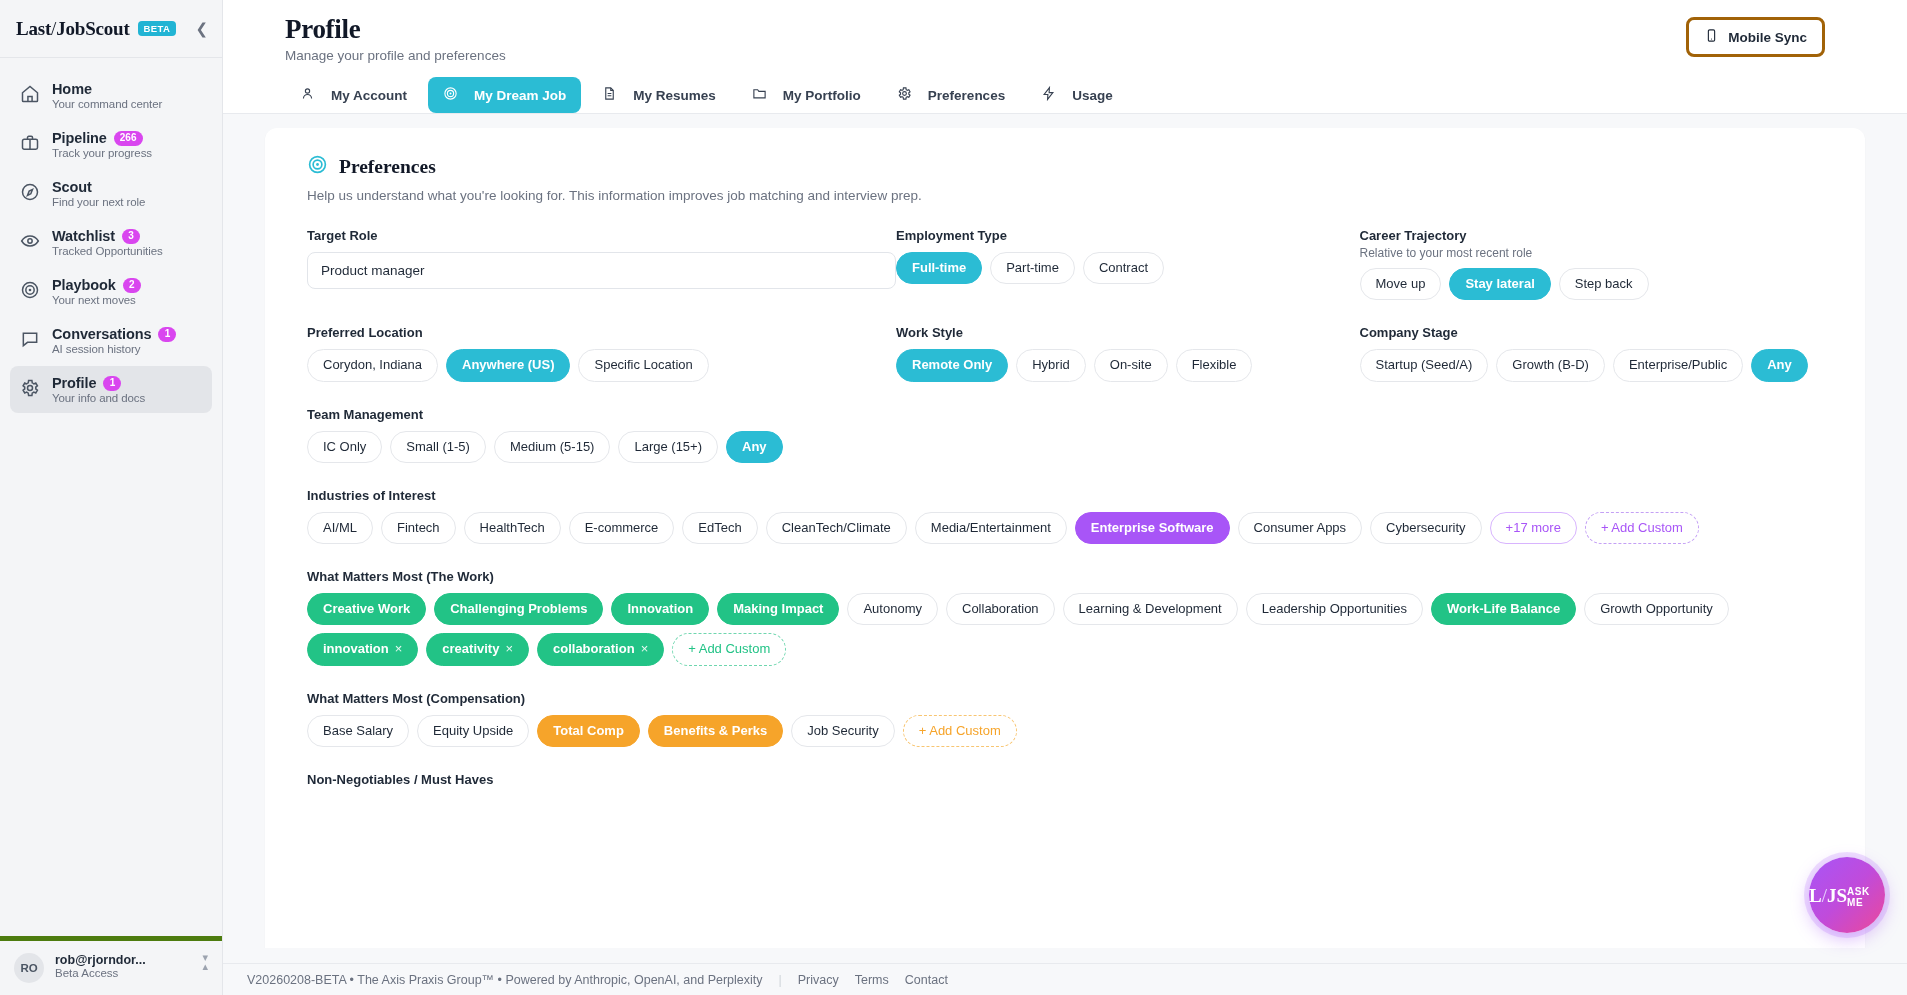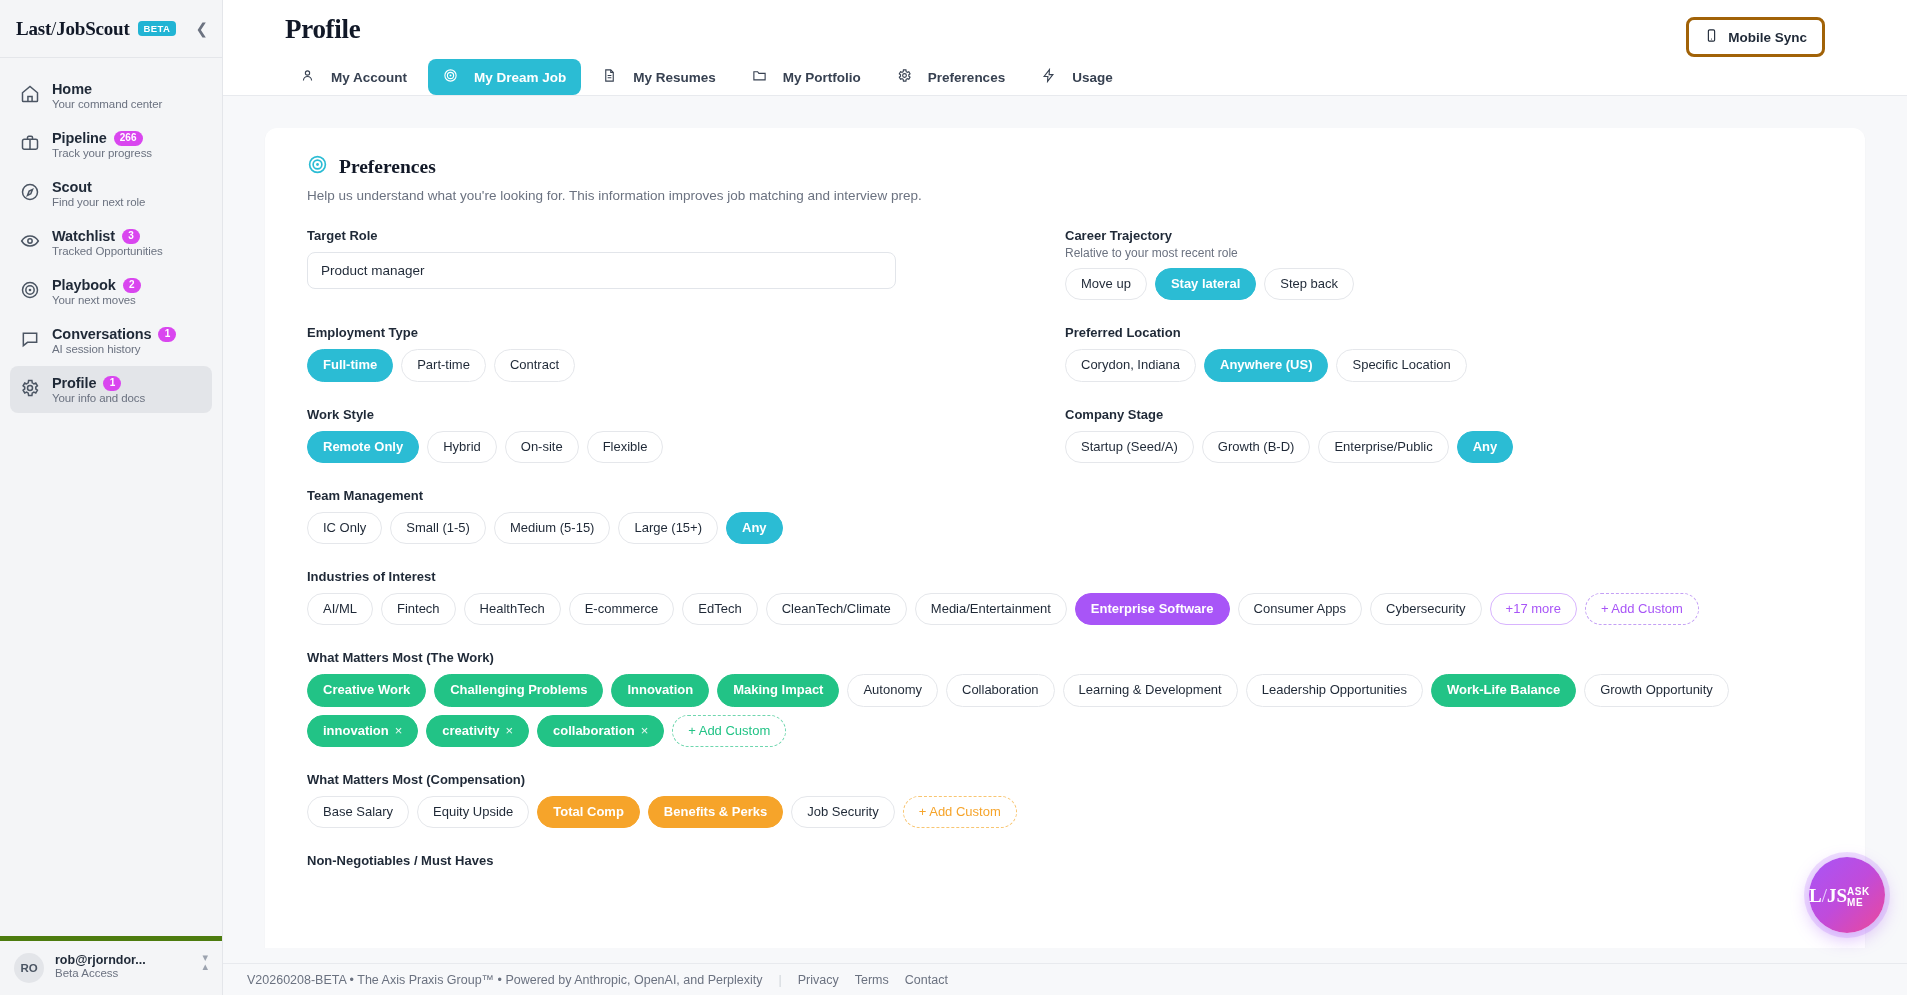--- a/index.html
+++ b/index.html
@@ -119,21 +119,21 @@
     box-shadow: 0 1px 2px rgba(16,24,40,0.04);
   }
   .card-head { display: flex; align-items: center; gap: 11px; }
   .card-head svg { width: 21px; height: 21px; }
   .card-title {
     font-family: "Liberation Serif", serif;
     font-size: 19.5px; font-weight: bold; color: #111827;
   }
   .card-desc { font-size: 13.5px; color: #6b7280; margin-top: 9px; }
 
-  .grid2 { display: grid; grid-template-columns: 1fr 1fr; }
+  .grid2 { display: grid; grid-template-columns: 1fr 1fr 1fr; }
   .field { margin-top: 25px; }
   .f-label { font-size: 13px; font-weight: bold; color: #1f2937; margin-bottom: 9px; }
   .f-hint { font-size: 12px; color: #6b7280; margin: -6px 0 8px 0; }
 
   .text-input {
     width: 589px; max-width: 100%;
     border: 1px solid #e2e5ea; border-radius: 8px;
     padding: 10px 13px; font-size: 13.5px; color: #1f2937;
     font-family: "Liberation Sans", sans-serif; background: #fff;
   }
@@ -310,20 +310,21 @@
       <span class="user-sub">Beta Access</span>
     </span>
     <span class="updown">▾<br>▴</span>
   </div>
 </aside>
 
 <div class="main">
 
   <div class="topbar">
     <div class="page-title">Profile</div>
+    <div class="page-sub">Manage your profile and preferences</div>
 
     <div class="mobile-sync">
       <span><svg viewBox="0 0 24 24" fill="none" stroke="currentColor" stroke-width="1.8">
             <rect x="7" y="3" width="10" height="18" rx="2"></rect>
             <circle cx="12" cy="17.5" r="0.9" fill="currentColor" stroke="none"></circle>
           </svg></span>
       <span>Mobile Sync</span>
     </div>
 
     <div class="tabs">
@@ -386,35 +387,35 @@
       <div class="card-desc">Help us understand what you're looking for. This information improves job matching and interview prep.</div>
 
       <div class="grid2">
 
         <div class="field">
           <div class="f-label">Target Role</div>
           <input class="text-input" value="Product manager" placeholder="Target Role" style="">
         </div>
 
         <div class="field">
+          <div class="f-label">Employment Type</div>
+          <div class="chips">
+            <div class="chip sel-teal">Full-time</div>
+            <div class="chip">Part-time</div>
+            <div class="chip">Contract</div>
+          </div>
+        </div>
+
+        <div class="field">
           <div class="f-label">Career Trajectory</div>
           <div class="f-hint">Relative to your most recent role</div>
           <div class="chips">
             <div class="chip">Move up</div>
             <div class="chip sel-teal">Stay lateral</div>
             <div class="chip">Step back</div>
-          </div>
-        </div>
-
-        <div class="field">
-          <div class="f-label">Employment Type</div>
-          <div class="chips">
-            <div class="chip sel-teal">Full-time</div>
-            <div class="chip">Part-time</div>
-            <div class="chip">Contract</div>
           </div>
         </div>
 
         <div class="field">
           <div class="f-label">Preferred Location</div>
           <div class="chips">
             <div class="chip">Corydon, Indiana</div>
             <div class="chip sel-teal">Anywhere (US)</div>
             <div class="chip">Specific Location</div>
           </div>

